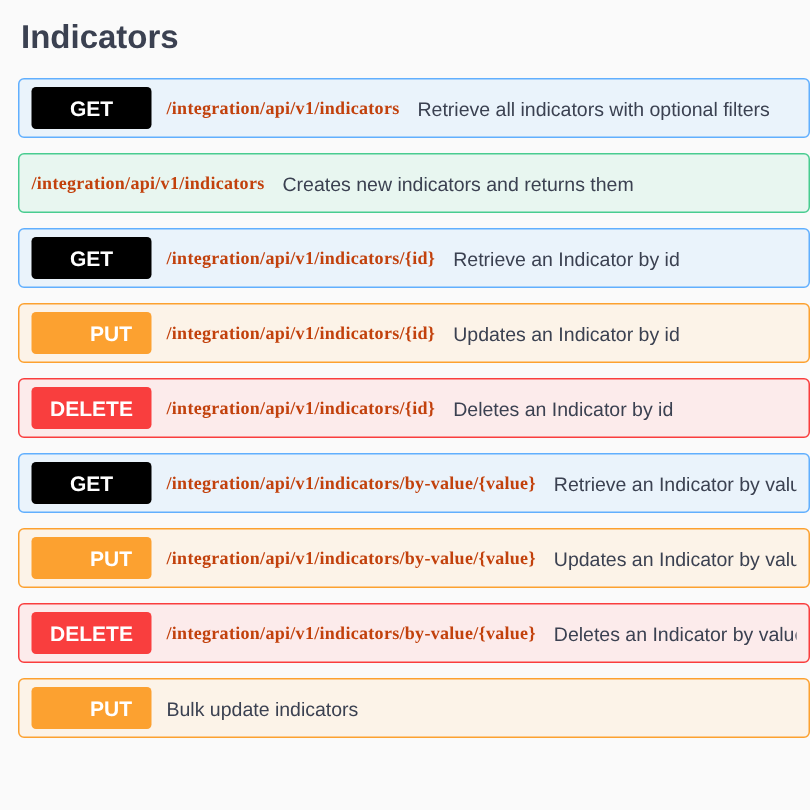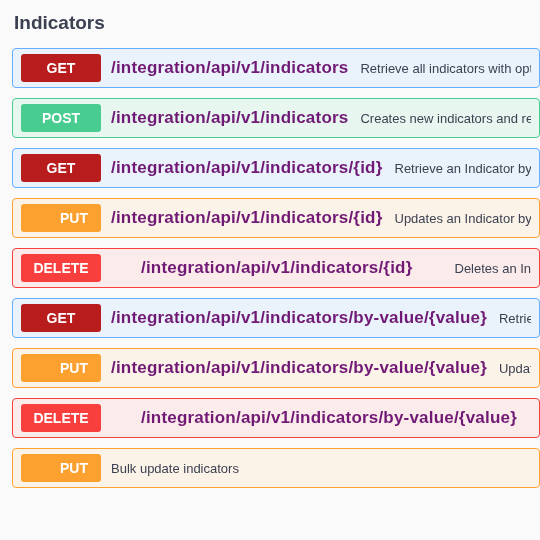--- a/index.html
+++ b/index.html
@@ -6,62 +6,62 @@
   body {
     font-family: -apple-system, BlinkMacSystemFont, "Segoe UI", sans-serif;
     background: #fafafa;
     padding: 12px 0 12px 12px;
     font-size: 14px;
     color: #3b4151;
     width: 540px;
     overflow: hidden;
   }
   .section-title {
-    font-size: 19px;
+    font-size: 22px;
     font-weight: 700;
     color: #3b4151;
     margin-bottom: 14px;
     padding-left: 2px;
   }
   .op {
     display: flex;
     align-items: center;
     border: 1px solid;
     border-radius: 4px;
     padding: 5px 8px;
     margin-bottom: 10px;
     min-height: 40px;
     white-space: nowrap;
     overflow: hidden;
   }
   .op-get    { background: #eaf3fb; border-color: #61affe; }
   .op-post   { background: #e8f6f0; border-color: #49cc90; }
   .op-put    { background: #fcf3e8; border-color: #fca130; }
-  .op-delete { background: #fcebeb; border-color: #f93e3e; gap: 30px; }
+  .op-delete { background: #fcebeb; border-color: #f93e3e; }
   .badge {
     display: inline-block;
     min-width: 80px;
     text-align: center;
     font-size: 14px;
     font-weight: 700;
     color: #fff;
     padding: 6px 0;
     border-radius: 3px;
     margin-right: 10px;
     flex-shrink: 0;
   }
-  .b-get    { background: #b91c1c; }
+  .b-get    { background: #000000; }
   .b-post   { background: #49cc90; }
   .b-put    { background: #fca130; padding-left: 26px; }
   .b-delete { background: #f93e3e; }
   .path {
-    font-family: Liberation Sans, sans-serif;
+    font-family: Liberation Serif, serif;
     font-weight: 600;
-    font-size: 17px;
-    color: #701a75;
+    font-size: 12px;
+    color: #c2410c;
     margin-right: 12px;
     flex-shrink: 0;
     letter-spacing: 0.2px;
   }
   .desc {
     font-size: 13px;
     color: #3b4151;
     overflow: hidden;
   }
 </style>
@@ -70,21 +70,20 @@
 
 <h2 class="section-title">Indicators</h2>
 
 <div id="ops">
     <div class="op op-get">
       <span class="badge b-get">GET</span>
       <span class="path">/integration/api/v1/indicators</span>
       <span class="desc">Retrieve all indicators with optional filters</span>
     </div>
     <div class="op op-post">
-      <span class="badge b-post">POST</span>
       <span class="path">/integration/api/v1/indicators</span>
       <span class="desc">Creates new indicators and returns them</span>
     </div>
     <div class="op op-get">
       <span class="badge b-get">GET</span>
       <span class="path">/integration/api/v1/indicators/{id}</span>
       <span class="desc">Retrieve an Indicator by id</span>
     </div>
     <div class="op op-put">
       <span class="badge b-put">PUT</span>

